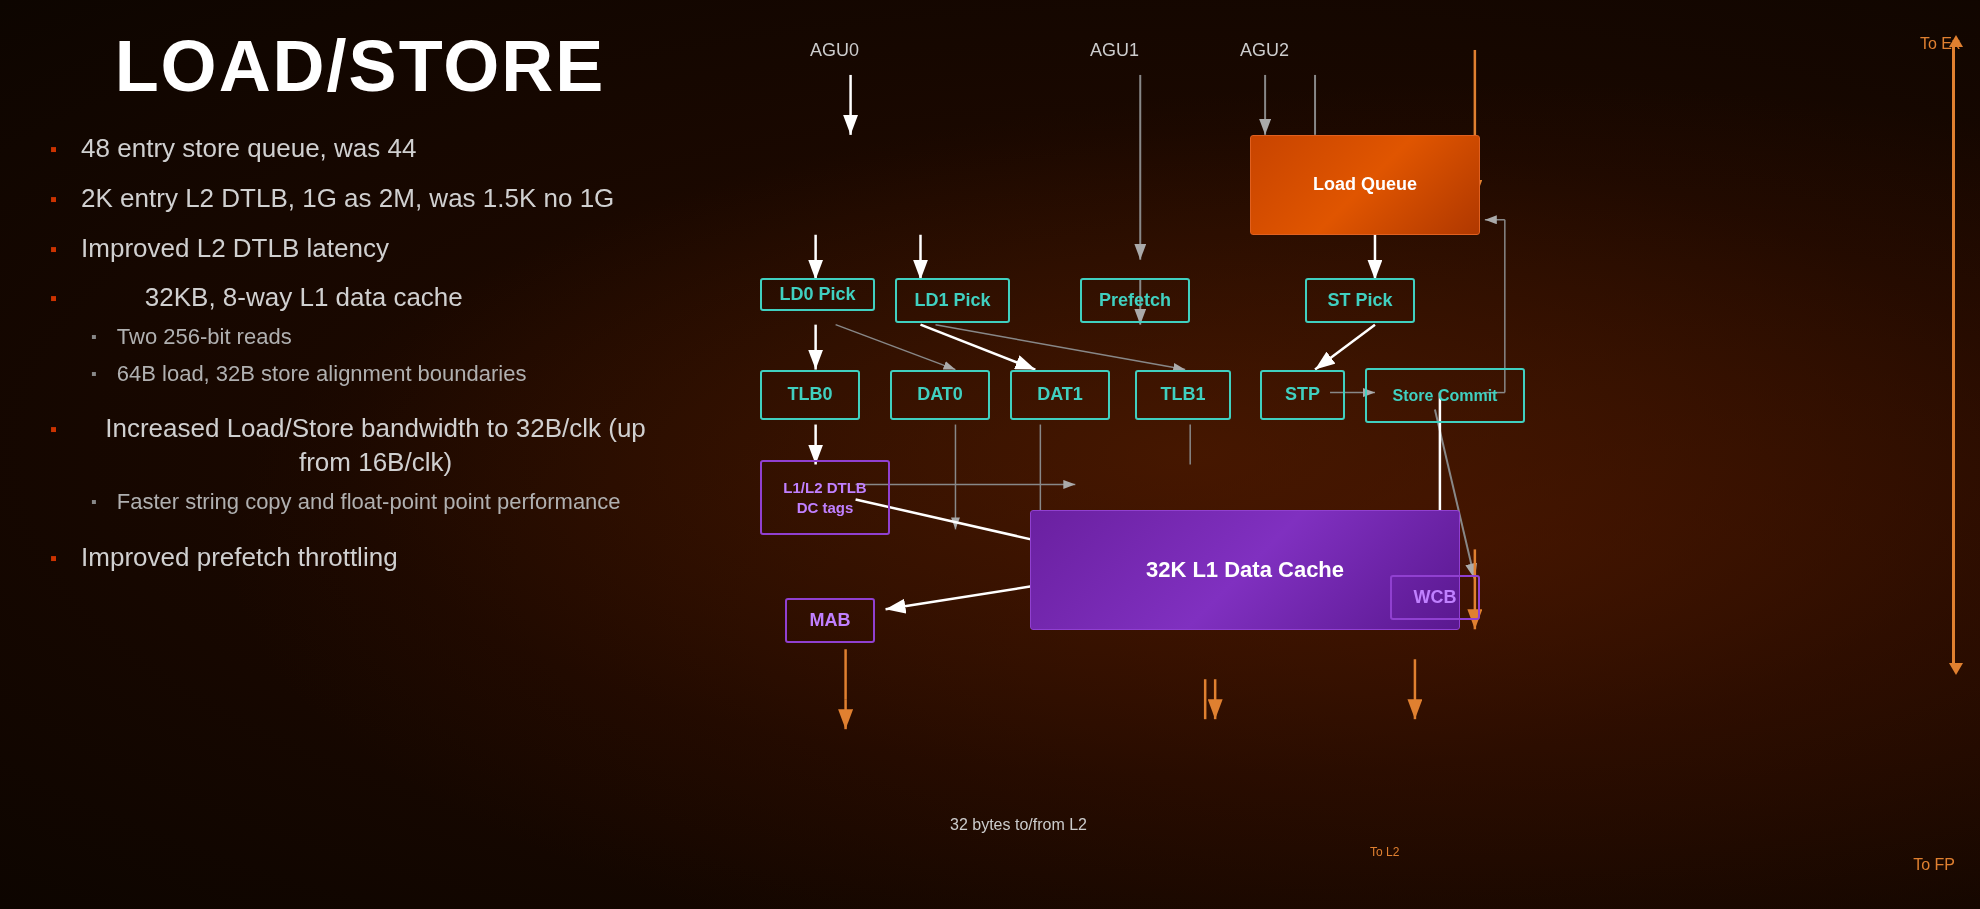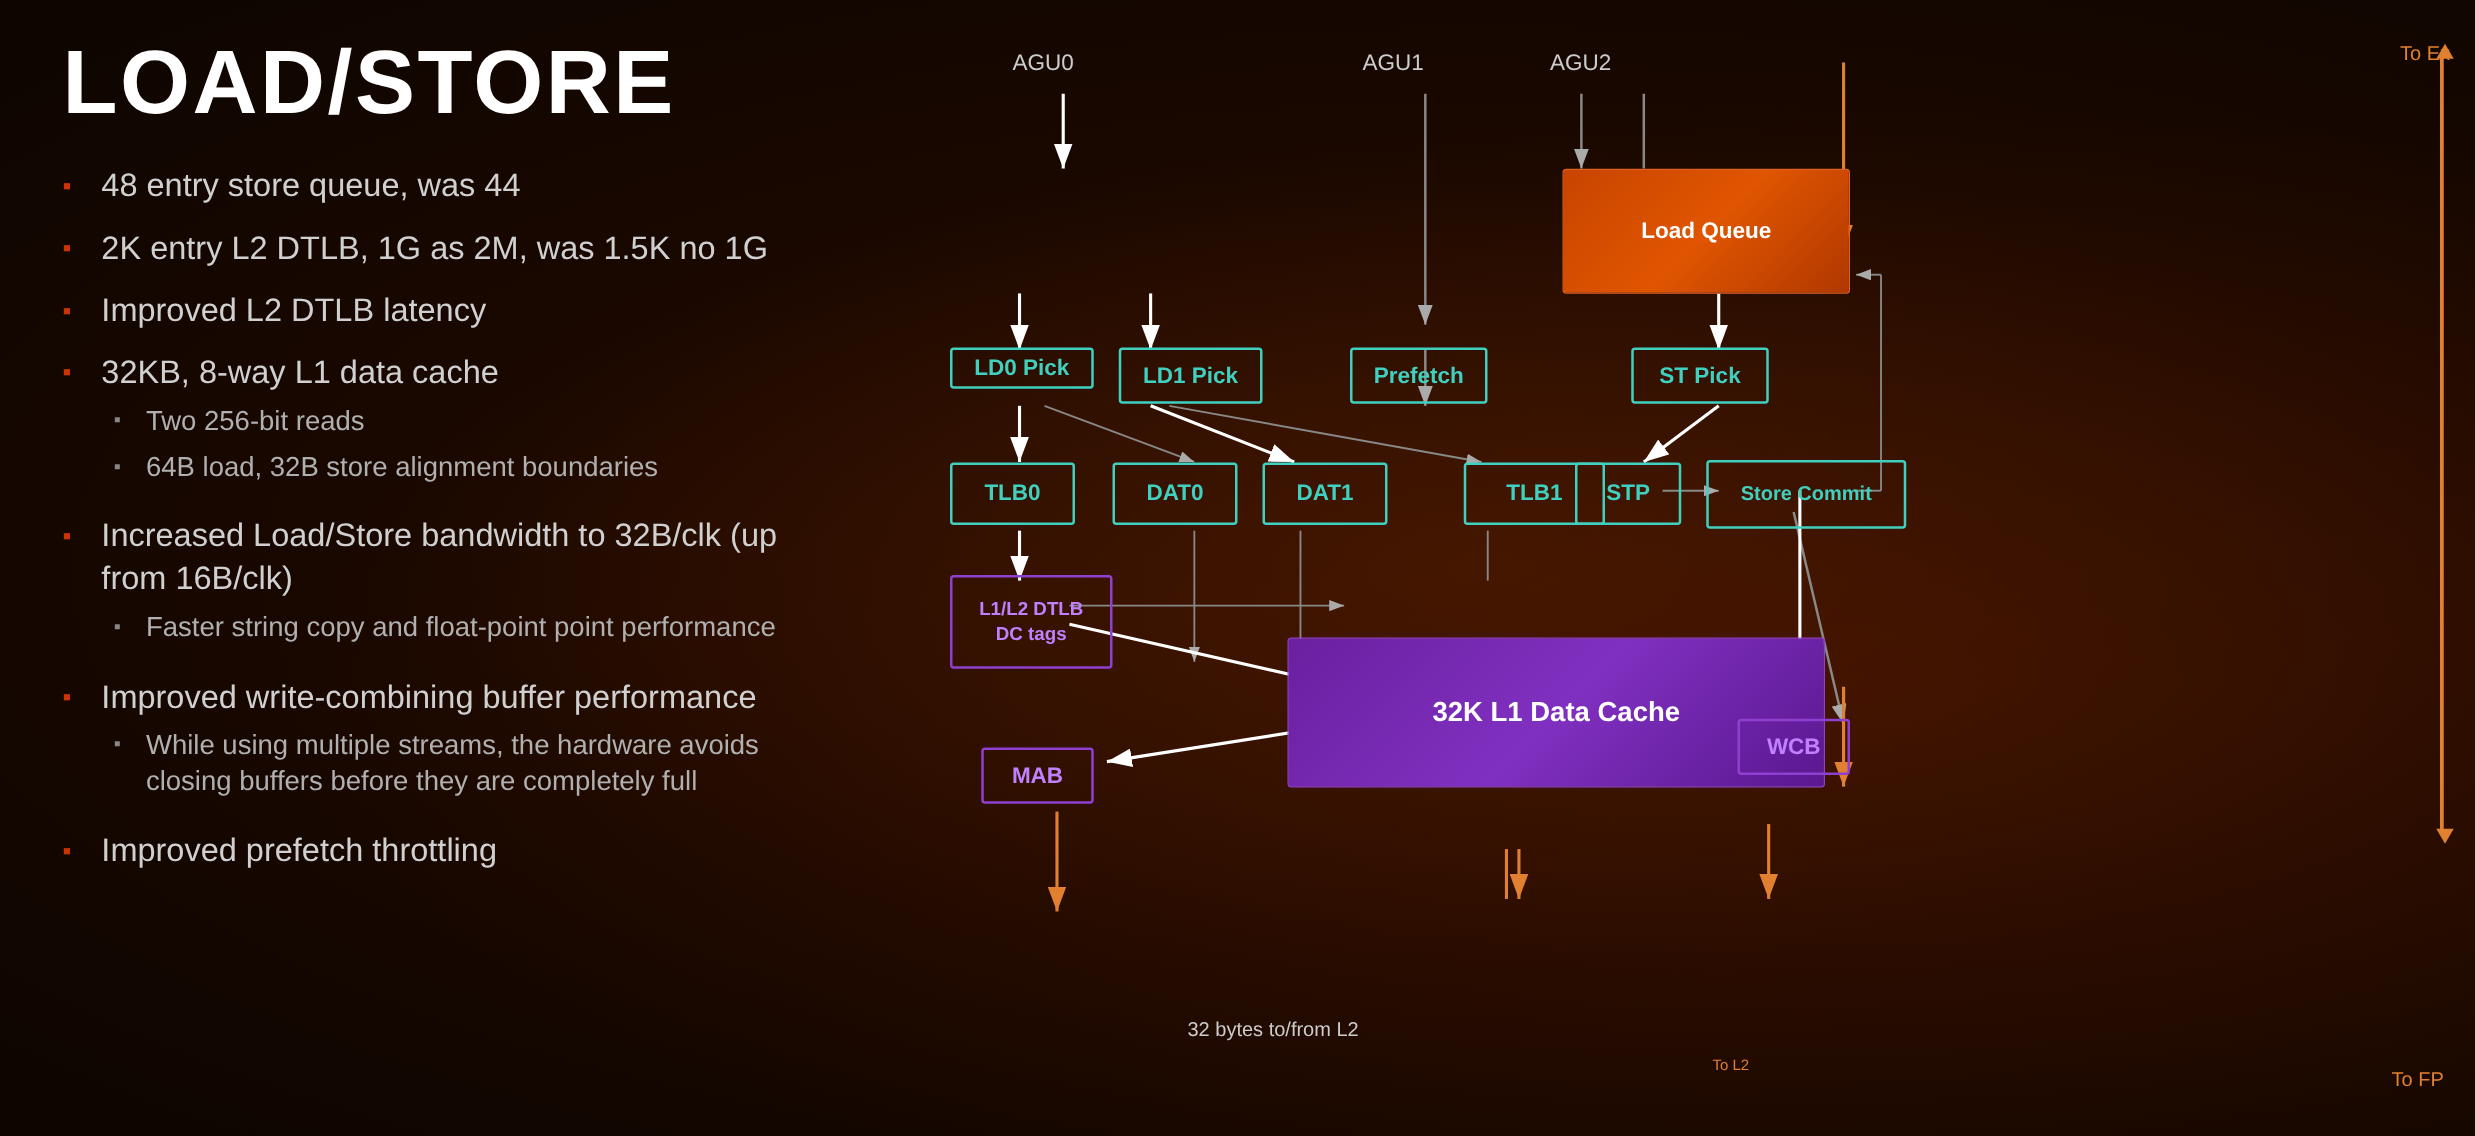--- a/index.html
+++ b/index.html
@@ -33,20 +33,21 @@
       display: flex;
       width: 100%;
       height: 100%;
     }
 
     
     .left-panel {
       width: 720px;
       padding: 30px 50px;
       flex-shrink: 0;
+      text-align: center;
     }
 
     .main-title {
       font-size: 72px;
       font-weight: 900;
       color: #ffffff;
       letter-spacing: 2px;
       margin-bottom: 30px;
       line-height: 1;
     }
@@ -214,32 +215,20 @@
           <span>Increased Load/Store bandwidth to 32B/clk (up from 16B/clk)</span>
           <ul class="sub-list">
             <li>
               <span></span>
               <span>Faster string copy and float-point point performance</span>
             </li>
           </ul>
         </div>
       </li>
 
-      <li>
-        <span></span>
-        <div>
-          <span>Improved write-combining buffer performance</span>
-          <ul class="sub-list">
-            <li>
-              <span></span>
-              <span>While using multiple streams, the hardware avoids closing buffers before they are completely full</span>
-            </li>
-          </ul>
-        </div>
-      </li>
 
       <li>
         <span></span>
         <span>Improved prefetch throttling</span>
       </li>
     </ul>
   </div>
 
   <div class="right-panel">
     <div class="diagram">
@@ -360,21 +349,21 @@
       </div>
 
       <div class="box box-teal" style="left:140px; top:350px; width:100px; height:50px;">
         <span>DAT0</span>
       </div>
 
       <div class="box box-teal" style="left:260px; top:350px; width:100px; height:50px;">
         <span>DAT1</span>
       </div>
 
-      <div class="box box-teal" style="left:385px; top:350px; width:113px; height:50px;margin-left:36px;">
+      <div class="box box-teal" style="left:385px; top:350px; width:96px; height:50px;">
         <span>TLB1</span>
       </div>
 
       <div class="box box-teal" style="left:510px; top:350px; width:85px; height:50px;">
         <span>STP</span>
       </div>
 
       <div class="box box-teal" style="left:615px; top:348px; width:160px; height:55px; font-size:16px;">
         <span>Store Commit</span>
       </div>

